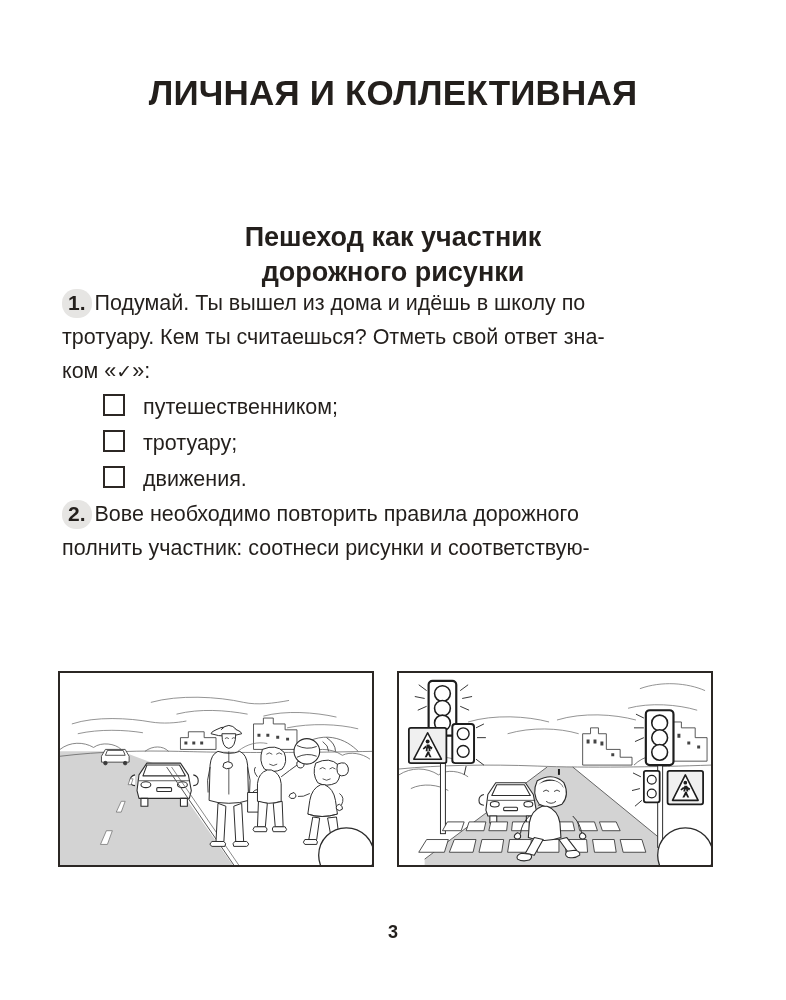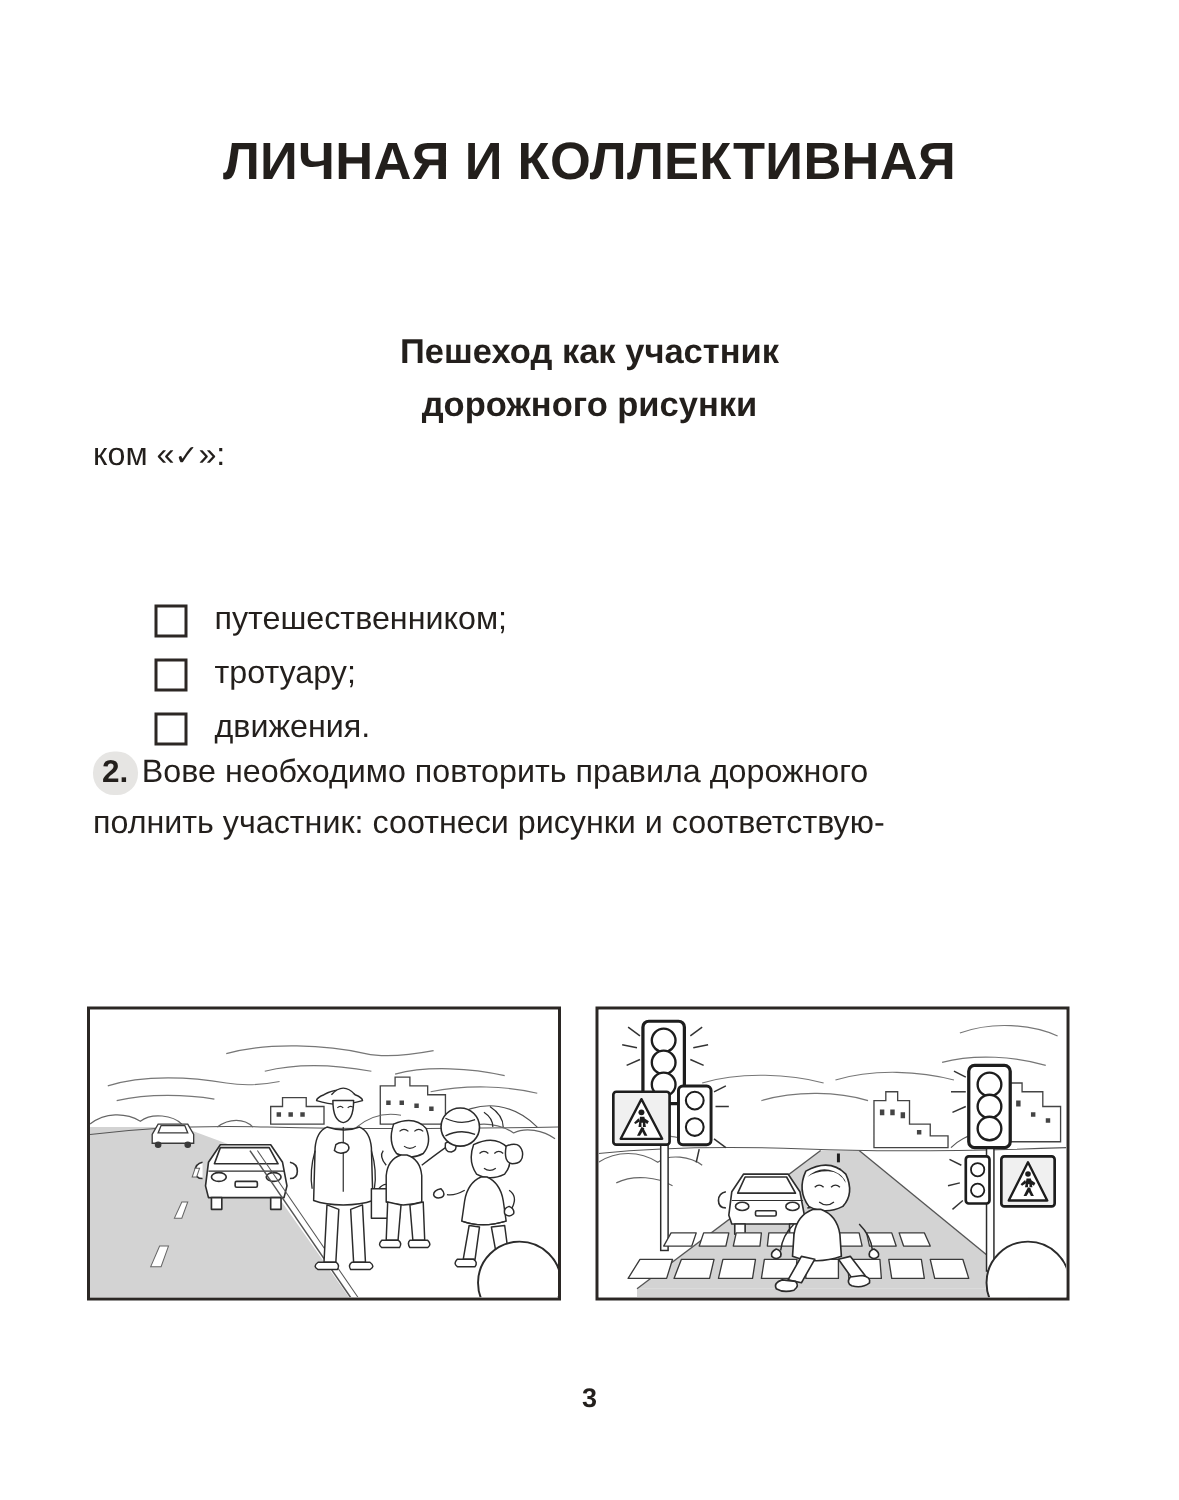--- a/index.html
+++ b/index.html
@@ -20,38 +20,38 @@
     position: absolute;
     inset: 0;
     width: 786px;
     height: 1000px;
   }
 
   
   .main-title {
     position: absolute;
     left: 60px;
-    top: 60px;
+    top: 45px;
     width: 666px;
     text-align: center;
     font-size: 35px;
     font-weight: 800;
     letter-spacing: 0.2px;
     line-height: 49px;
     color: #231f1c;
   }
   .main-title .tl-line { display: block; }
 
   .sub-title {
     position: absolute;
     left: 60px;
     top: 198px;
     width: 666px;
     text-align: center;
-    font-size: 23px;
+    font-size: 27px;
     font-weight: 800;
     line-height: 35px;
     color: #231f1c;
   }
   .sub-title .st-line { display: block; }
 
   
   .task {
     position: absolute;
     left: 62px;
@@ -83,21 +83,21 @@
 
   
   .options {
     position: absolute;
     left: 103px;
     top: 394px;
     width: 500px;
   }
   .option-row {
     display: flex;
-    align-items: flex-end;
+    align-items: flex-start;
     height: 31px;
     margin-bottom: 5px;
   }
   .checkbox {
     width: 22px;
     height: 22px;
     border: 2.2px solid #2c2724;
     background: #ffffff;
     box-sizing: border-box;
     flex: 0 0 auto;
@@ -151,20 +151,22 @@
   <h1 class="main-title">
     <span class="tl-line">ЛИЧНАЯ И КОЛЛЕКТИВНАЯ</span>
   </h1>
 
   <h2 class="sub-title">
     <span class="st-line">Пешеход как участник</span>
     <span class="st-line">дорожного рисунки</span>
   </h2>
 
   <div class="task" id="task-1">
+    <span class="task-line first"><span class="task-num">1.</span><span>Подумай. Ты вышел из дома и идёшь в школу по</span></span>
+    <span class="task-line">тротуару. Кем ты считаешься? Отметь свой ответ зна-</span>
     <span class="task-line"><span>ком «</span><span class="tick-glyph">✓</span><span>»:</span></span>
   </div>
 
   <div class="options">
     <div class="option-row">
       <span class="checkbox"></span>
       <span class="option-label">путешественником;</span>
     </div>
     <div class="option-row">
       <span class="checkbox"></span>

